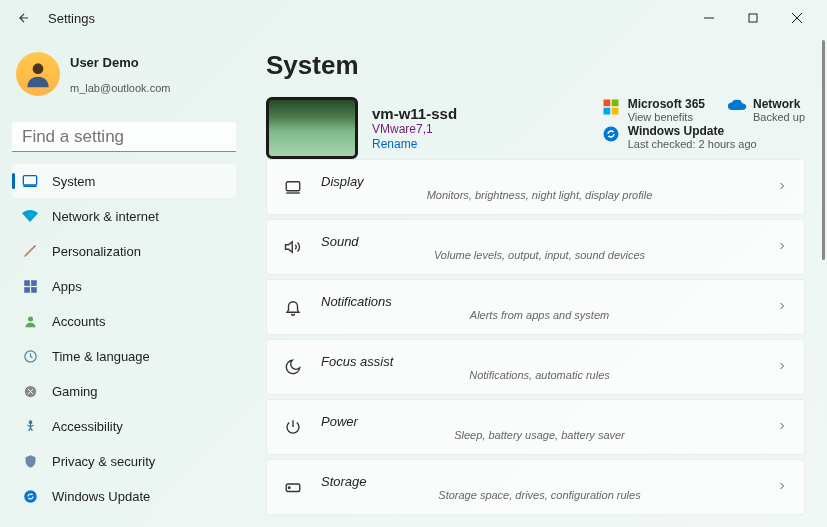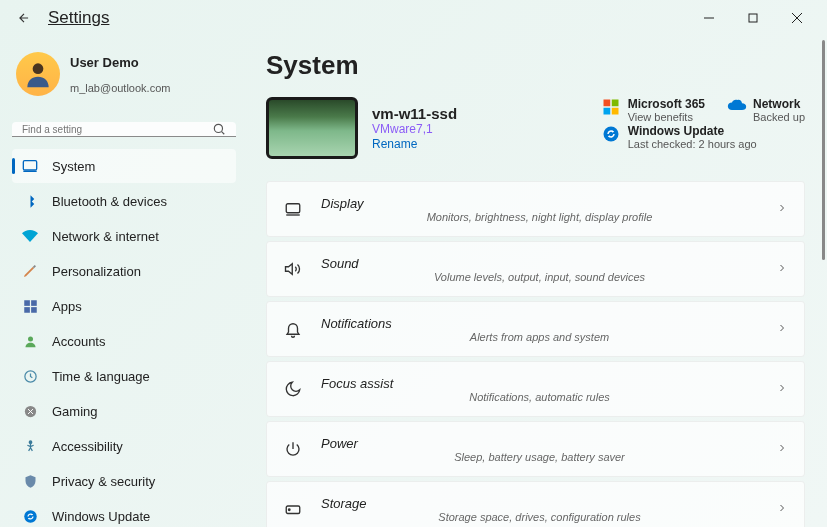--- a/index.html
+++ b/index.html
@@ -1,42 +1,42 @@
 <!DOCTYPE html>
 <html><head>
 <meta charset="utf-8">
 <style>
 * { margin: 0; padding: 0; box-sizing: border-box; font-family: 'Segoe UI', sans-serif; }
 body { background: linear-gradient(135deg, #e8f4f0 0%, #f0f7f5 100%); width: 827px; height: 527px; overflow: hidden; position: relative; }
 .titlebar { display: flex; align-items: center; height: 36px; padding: 0 8px; }
 .back-btn { width: 32px; height: 32px; display: flex; align-items: center; justify-content: center; border-radius: 4px; cursor: pointer; }
-.title { font-size: 17px; margin-left: 8px; color: #222; text-decoration: underline; }
+.title { font-size: 13px; margin-left: 8px; color: #222; }
 .window-controls { margin-left: auto; display: flex; }
 .win-ctrl { width: 44px; height: 32px; display: flex; align-items: center; justify-content: center; cursor: pointer; }
 .layout { display: flex; height: calc(527px - 36px); }
 .sidebar { width: 248px; padding: 8px 12px 0 12px; display: flex; flex-direction: column; }
 .user-block { display: flex; align-items: center; padding: 8px 4px 26px 4px; gap: 10px; }
 .avatar { width: 44px; height: 44px; border-radius: 50%; background: linear-gradient(180deg, #ffc94a 0%, #ffb347 100%); display: flex; align-items: center; justify-content: center; position: relative; overflow: hidden; }
 .avatar svg { width: 32px; height: 32px; }
 .user-name { font-size: 13px; font-weight: 600; color: #222; }
 .user-email { font-size: 11px; color: #555; margin-top: 12px; }
 .search-box { display: flex; align-items: center; background: #fcfdfd; border-bottom: 1px solid #8a8a8a; border-radius: 4px 4px 0 0; height: 30px; padding: 0 10px; margin-bottom: 12px; }
-.search-box input { flex: 1; border: none; background: transparent; outline: none; font-size: 10px; color: #000000; }
+.search-box input { flex: 1; border: none; background: transparent; outline: none; font-size: 17px; color: #000000; }
 .nav { display: flex; flex-direction: column; gap: 1px; }
 .nav-item { display: flex; align-items: center; height: 34px; padding: 0 10px; border-radius: 4px; cursor: pointer; gap: 14px; font-size: 13px; color: #222; position: relative; }
 .nav-item.active { background: rgba(255,255,255,0.55); }
 .nav-item.active::before { content: ''; position: absolute; left: 0; top: 9px; bottom: 9px; width: 3px; background: #0067c0; border-radius: 2px; }
 .nav-icon { width: 16px; height: 16px; display: flex; align-items: center; justify-content: center; flex-shrink: 0; }
 .main { flex: 1; padding: 14px 22px 0 18px; overflow-y: auto; }
 .main h1 { font-size: 26px; font-weight: 600; color: #222; margin-bottom: 16px; }
-.device-row { display: flex; gap: 14px; margin-bottom: 22px; }
+.device-row { display: flex; gap: 14px; }
 .device-thumb { width: 92px; height: 62px; border-radius: 6px; background: linear-gradient(180deg, #2a4a2a 0%, #4a7a4a 30%, #7eb88a 55%, #a8d4b0 100%); border: 3px solid #1a1a1a; }
 .device-info { display: flex; flex-direction: column; justify-content: center; }
 .device-name { font-size: 15px; font-weight: 600; color: #222; }
-.device-model { font-size: 12px; color: #8b5cf6; }
+.device-model { font-size: 12px; color: #701a75; }
 .device-rename { font-size: 12px; color: #0067c0; cursor: pointer; margin-top: 1px; }
 .status-col { margin-left: auto; display: flex; flex-direction: column; gap: 1px; }
 .status-row { display: flex; gap: 22px; }
 .status-item { display: flex; gap: 8px; align-items: flex-start; }
 .status-icon { width: 18px; height: 18px; flex-shrink: 0; margin-top: 1px; }
 .status-title { font-size: 12px; font-weight: 600; color: #222; }
 .status-sub { font-size: 11px; color: #555; cursor: pointer; }
 .cards { display: flex; flex-direction: column; gap: 4px; }
 .card { display: flex; align-items: center; background: rgba(255,255,255,0.7); border: 1px solid rgba(0,0,0,0.06); border-radius: 4px; padding: 12px 16px; cursor: pointer; gap: 18px; min-height: 56px; font-style: italic; }
 .card-icon { width: 20px; height: 20px; display: flex; align-items: center; justify-content: center; flex-shrink: 0; color: #333; }
@@ -105,28 +105,20 @@
         <span class="nav-icon">
             <svg width="16" height="16" viewBox="0 0 24 24" fill="none" stroke="#0067c0" stroke-width="2">
               <rect x="2" y="4" width="20" height="14" rx="2"></rect>
               <line x1="2" y1="20" x2="22" y2="20"></line>
             </svg>
           </span>
         <span>System</span>
       </div>
       <div class="nav-item">
         <span class="nav-icon">
-            <svg width="15" height="15" viewBox="0 0 24 24" fill="#0067c0">
-              <path d="M12 2l6 6-4 4 4 4-6 6V2zm0 0L6 8m0 8l6-6"></path>
-            </svg>
-          </span>
-        <span>Bluetooth &amp; devices</span>
-      </div>
-      <div class="nav-item">
-        <span class="nav-icon">
             <svg width="16" height="16" viewBox="0 0 24 24" fill="#00a4d4">
               <path d="M12 3C7 3 2.7 5 0 8l12 13L24 8c-2.7-3-7-5-12-5z"></path>
             </svg>
           </span>
         <span>Network &amp; internet</span>
       </div>
       <div class="nav-item">
         <span class="nav-icon">
             <svg width="16" height="16" viewBox="0 0 24 24">
               <path d="M3 21l3-1 12-12-2-2L4 18l-1 3z" fill="#d4844a"></path>

